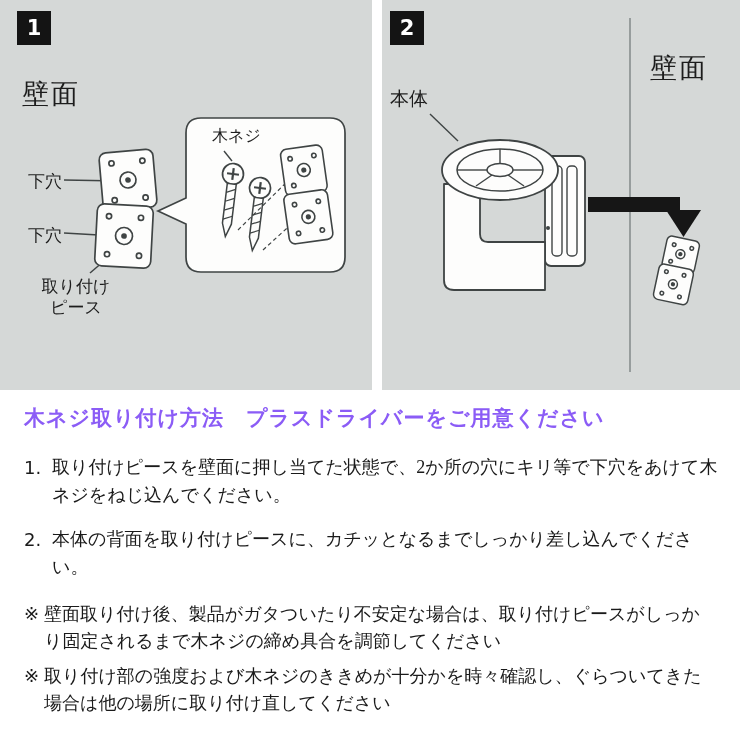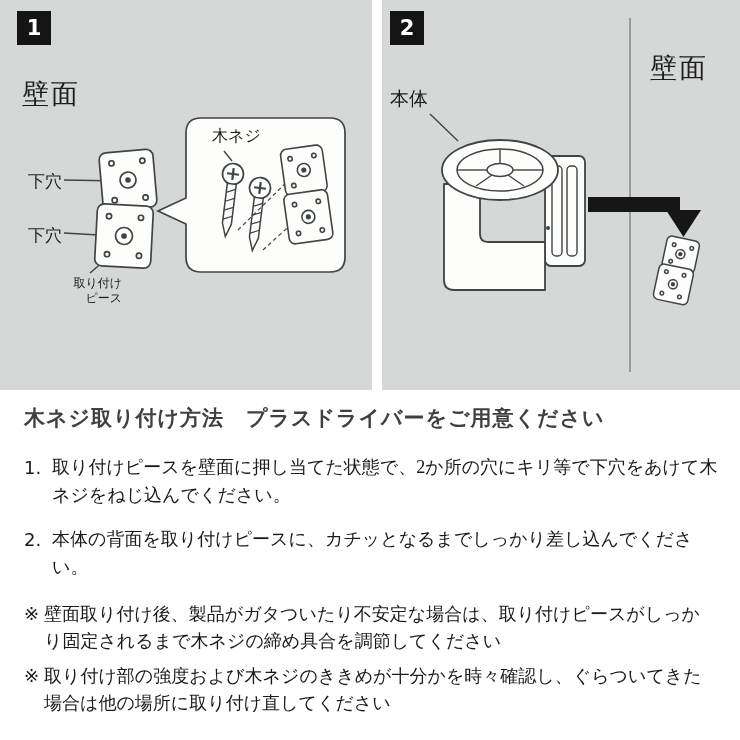--- a/index.html
+++ b/index.html
@@ -23,26 +23,26 @@
   }
   .badge-1 { left: 17px; top: 11px; }
   .badge-2 { left: 8px; top: 11px; }
 
   .label { position: absolute; z-index: 2; color: #1c1c1c; white-space: nowrap; }
   .wall-label { font-size: 27px; letter-spacing: 2px; }
   .wall-label-1 { left: 22px; top: 76px; }
   .wall-label-2 { left: 268px; top: 50px; }
   .pilot-1 { left: 28px; top: 170px; font-size: 17px; }
   .pilot-2 { left: 28px; top: 224px; font-size: 17px; }
-  .piece-label { left: 30px; top: 276px; width: 92px; text-align: right; font-size: 12px; line-height: 1.25; white-space: normal; }
+  .piece-label { left: 30px; top: 276px; width: 92px; text-align: center; font-size: 17px; line-height: 1.25; white-space: normal; }
   .screw-label { left: 212px; top: 126px; font-size: 16px; }
   .body-label { left: 8px; top: 86px; font-size: 19px; }
 
   .instructions { padding: 14px 22px 0 24px; background: #ffffff; }
-  .instr-title { font-size: 21px; font-weight: bold; letter-spacing: 1px; margin: 0; color: #404040; }
+  .instr-title { font-size: 21px; font-weight: bold; letter-spacing: 1px; margin: 0; color: #8b5cf6; }
   .steps { margin-top: 22px; }
   .step { display: flex; font-size: 18px; line-height: 1.55; margin-bottom: 16px; }
   .step-num { flex: none; width: 28px; }
   .step-text { flex: 1; font-family: Liberation Serif, serif; }
   .notes { margin-top: 18px; }
   .note { display: flex; font-size: 18px; line-height: 1.5; margin-bottom: 8px; }
   .note-mark { flex: none; width: 20px; }
   .note-text { flex: 1; }
 </style>
 </head>

